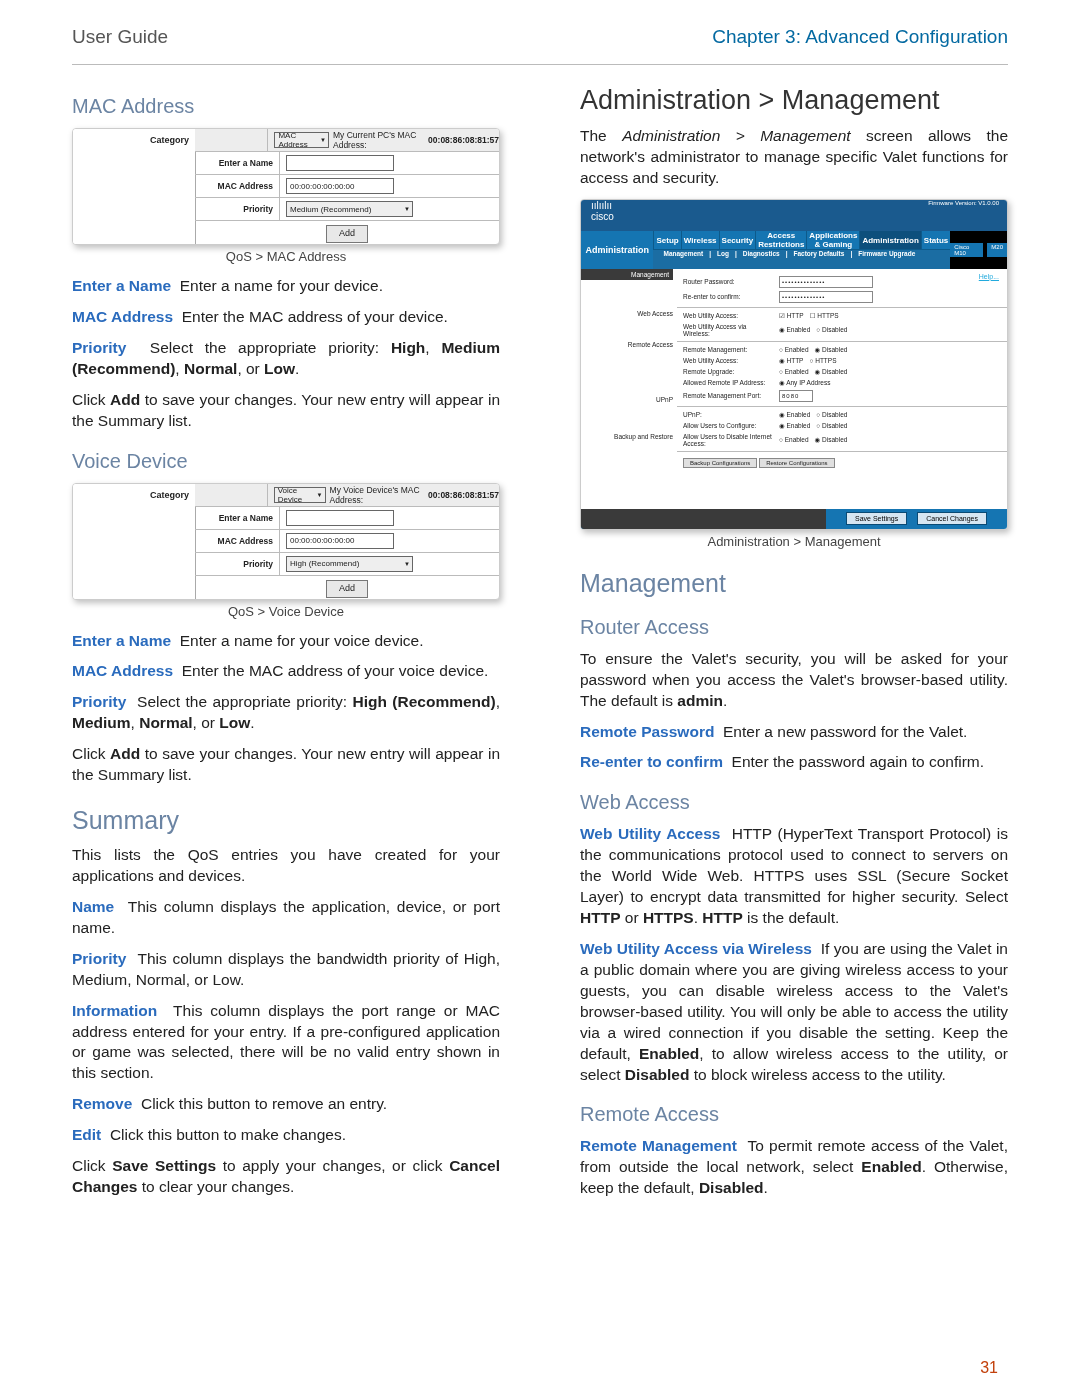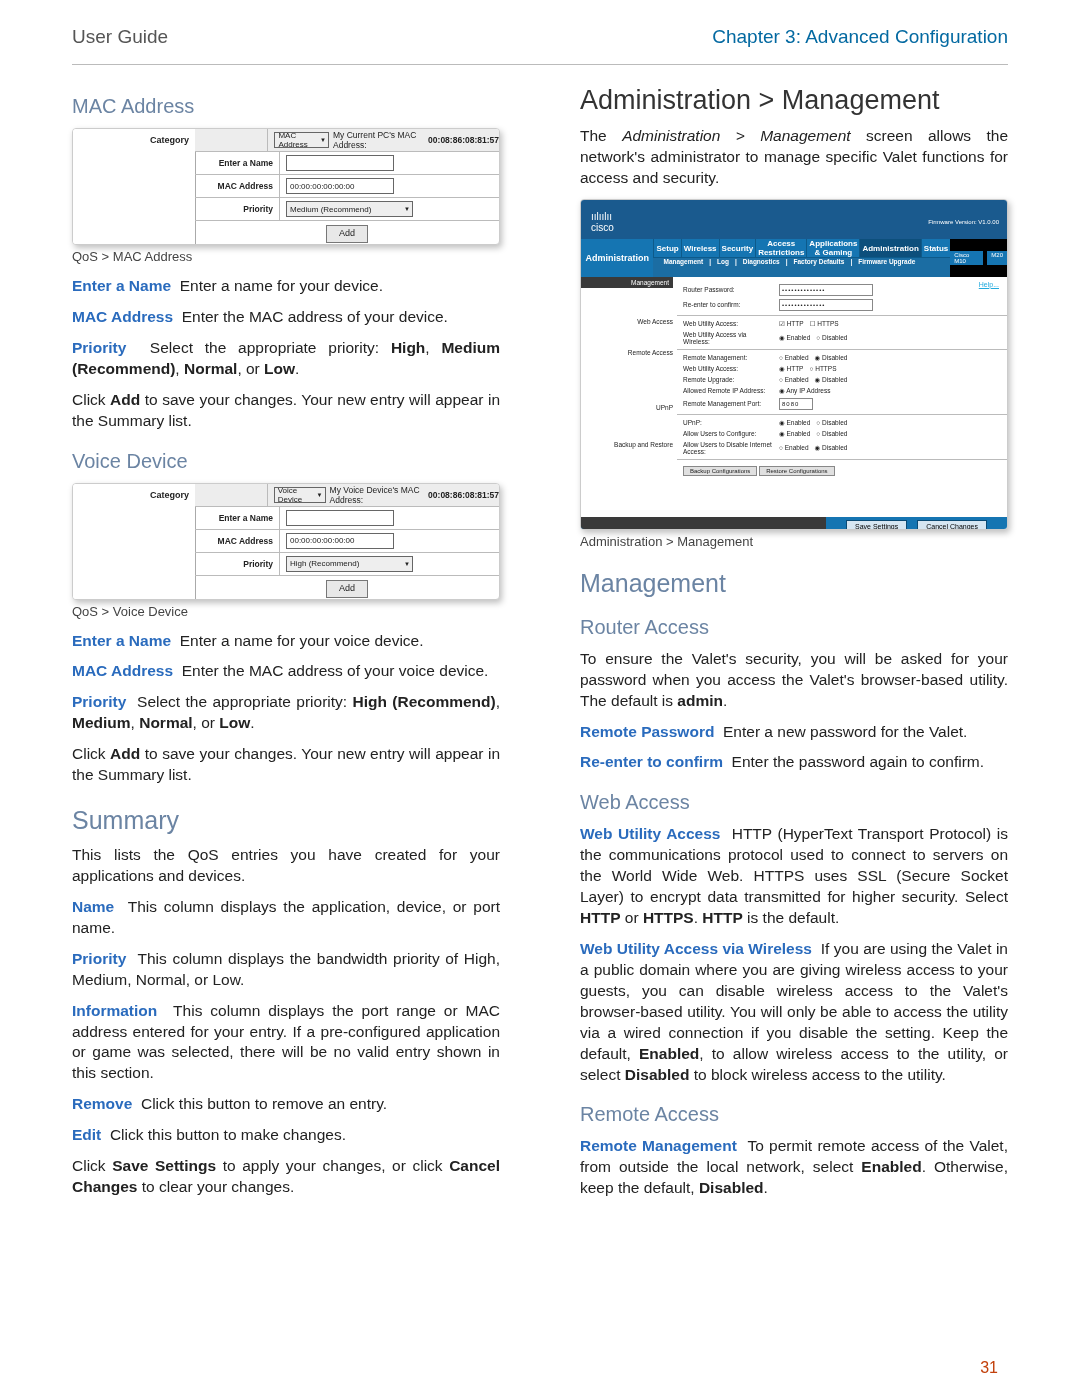--- a/index.html
+++ b/index.html
@@ -56,20 +56,21 @@
   }
   p {
     font-size: 15.5px;
     line-height: 1.35;
     margin: 10px 0;
     text-align: justify;
   }
   .blue-bold { color: #2a6bbd; font-weight: 700; }
   .bold { font-weight: 700; }
   .caption {
+    text-align: center;
     font-size: 13px;
     color: #444;
     margin: 4px 0 12px 0;
   }
   .shot {
     border: 1px solid #ccc;
     border-radius: 4px;
     box-shadow: 2px 3px 6px rgba(0,0,0,0.25);
     background: #fff;
     margin: 6px 0 4px 0;
@@ -83,21 +84,21 @@
   .qos-row { display: flex; align-items: center; height: 22px; border-bottom: 1px solid #bbb; }
   .qos-row.first { background: #ededed; }
   .qos-row .cell-l { width: 78px; text-align: right; padding-right: 6px; font-weight: 700; font-size: 8.5px; border-right: 1px solid #bbb; height: 100%; display:flex; align-items:center; justify-content:flex-end;}
   .qos-row .cell-r { padding-left: 6px; display:flex; align-items:center; gap:4px; font-size:8.5px;}
   .dd { border: 1px solid #666; background: #eee; height: 14px; font-size: 8px; padding: 0 12px 0 3px; position: relative; display:inline-flex; align-items:center;}
   .dd::after { content: "▼"; font-size: 6px; position: absolute; right: 2px; }
   .tin { border: 1px solid #666; background: #fff; height: 14px; width: 100px; font-size: 8px; padding: 0 3px; display:inline-flex; align-items:center;}
   .addbtn { display:block; margin: 4px auto 0 auto; width: 40px; height: 16px; font-size: 9px; background: #e8e8e8; border: 1px solid #777; text-align:center; line-height:14px;}
   
   .admin-shot { height: 329px; font-size: 7px; background: #fff; }
-  .as-top { background: #1a5a8e; color: #fff; height: 28px; display: flex; align-items: center; justify-content: space-between; padding: 8px 8px 3px 10px; font-size: 10px;}
+  .as-top { background: #1a5a8e; color: #fff; height: 28px; display: flex; align-items: flex-start; justify-content: space-between; padding: 0 8px 3px 10px; font-size: 10px;}
   .as-tabs { background: #1575b2; color: #fff; display: flex; align-items: stretch; height: 38px; font-size: 8px;}
   .as-tabs .big { width: 92px; background: #1575b2; display:flex; align-items:center; justify-content:center; font-weight:700; font-size:9px;}
   .as-tabs .cells { flex:1; display:flex; flex-direction:column;font-weight:bold;}
   .as-tabs .crow { flex:1; display:flex; border-bottom: 1px solid #0d5a8a;}
   .as-tabs .crow:last-child { border-bottom:none; background:#1b6da3; font-size:6.5px; gap:6px; padding-left:6px;}
   .as-tabs .c { flex:1; border-left: 1px solid #0d5a8a; display:flex; align-items:center; justify-content:center; text-align:center; padding:0 2px;}
   .as-tabs .c.active { background: #0d4f7c; }
   .as-tabs .brand { width: 72px; background:#000; color:#fff; display:flex; flex-direction:column; align-items:center; justify-content:center; font-size:6px; gap:2px;}
   .as-tabs .brand .row1 { display:flex; gap:4px; }
   .as-tabs .brand .b1 { background:#1575b2; padding:1px 4px; }

